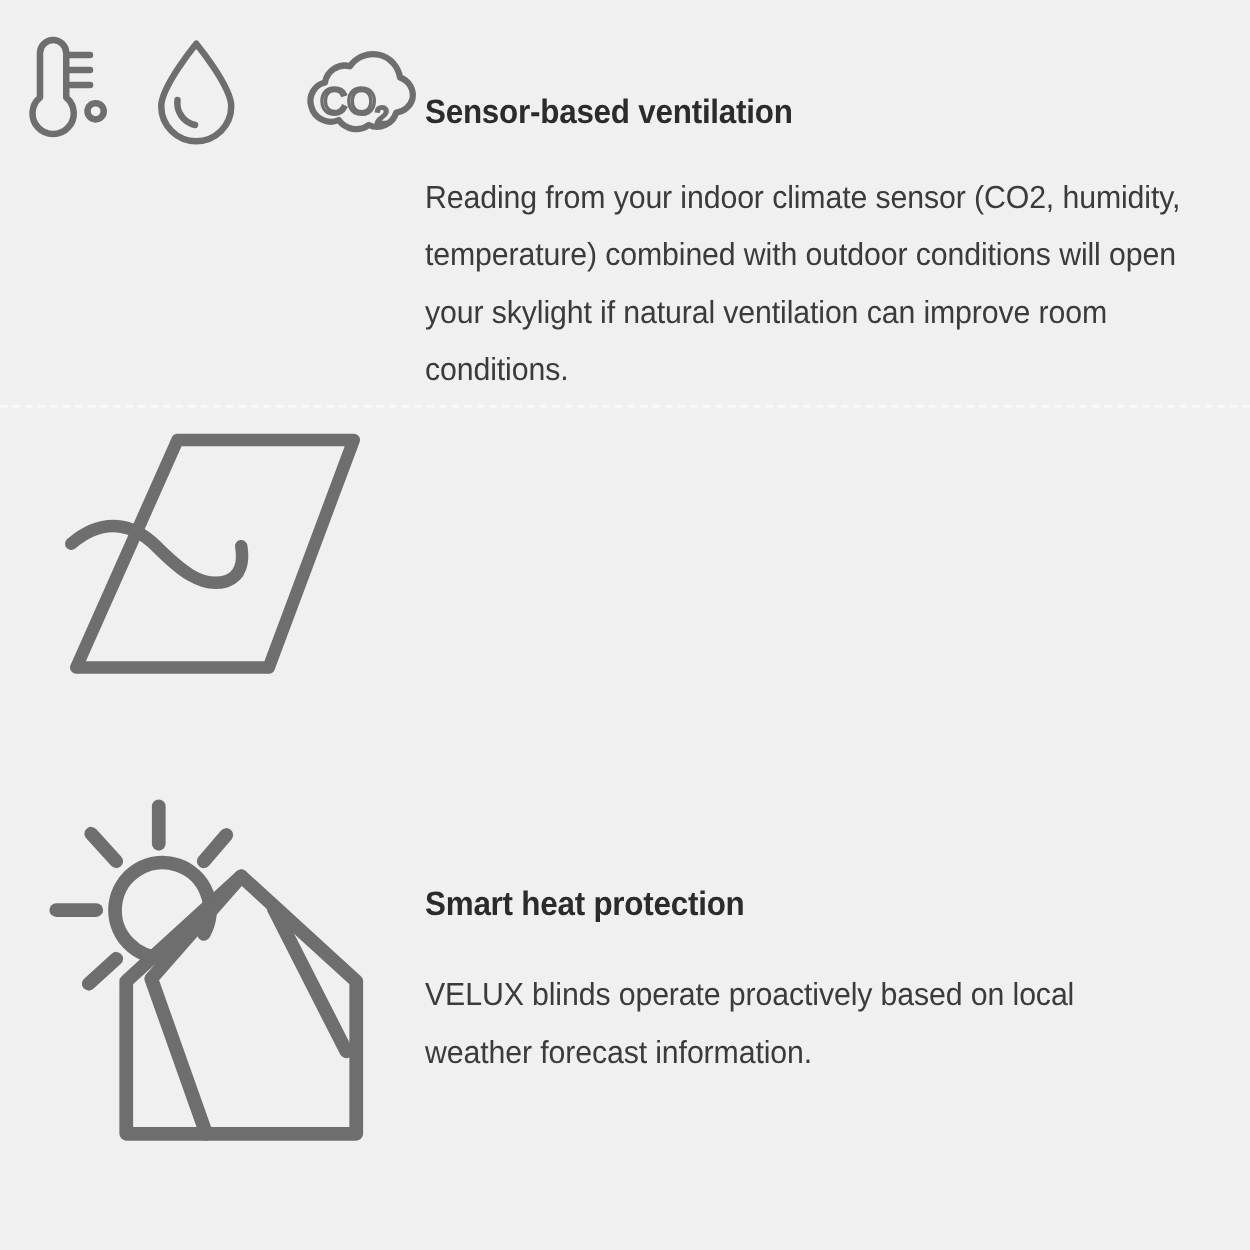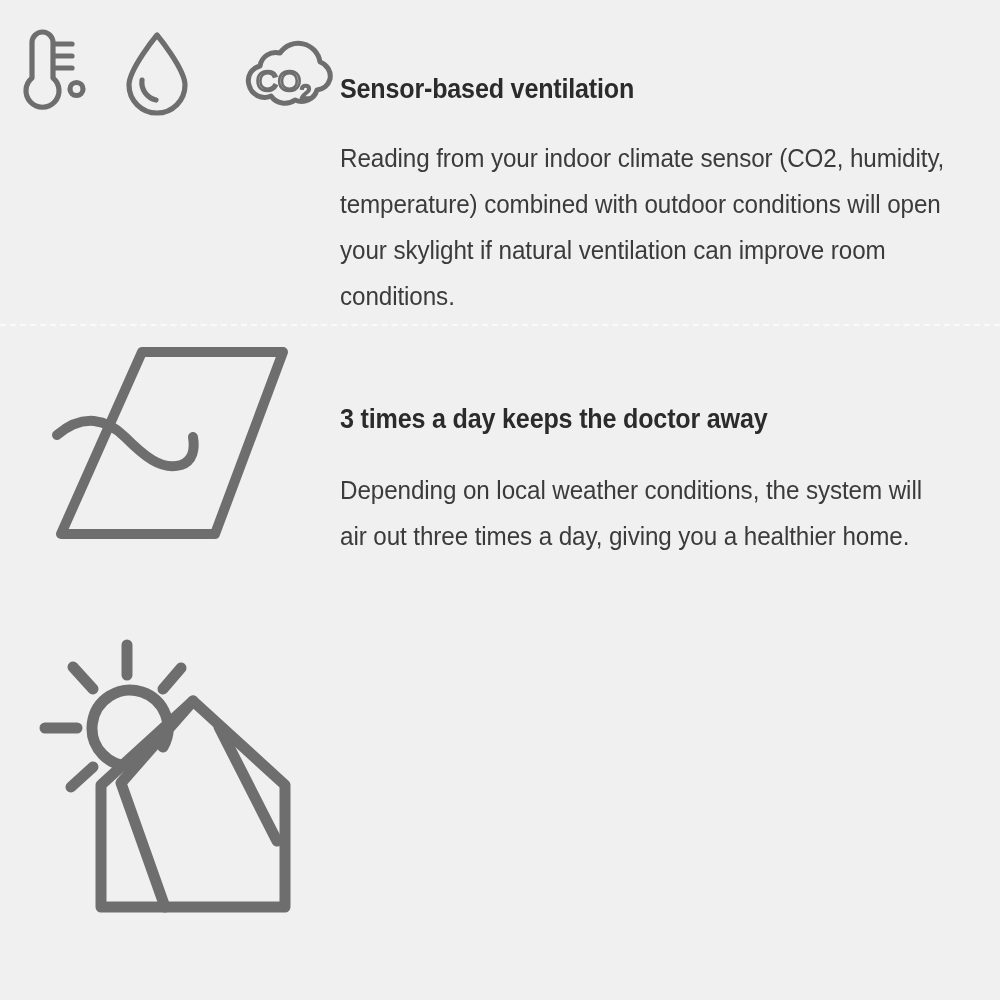--- a/index.html
+++ b/index.html
@@ -163,24 +163,20 @@
       <span>
         <svg width="270" height="215" viewBox="0 0 270 215" fill="none">
           <g stroke="#6e6e6e" stroke-width="10" stroke-linecap="round" stroke-linejoin="round">
             <path d="M107 15 L248 15 L180 197 L26 197 Z"></path>
             <path d="M22 98 C48 76 72 82 90 100 C108 118 126 134 146 128 C158 124 160 112 158 100"></path>
           </g>
         </svg>
       </span>
     </div>
 
-    <div class="text-col">
-      <h2 class="feature-title">3 times a day keeps the doctor away</h2>
-      <p class="feature-body">Depending on local weather conditions, the system will air out three times a day, giving you a healthier home.</p>
-    </div>
   </section>
 
   <section class="feature-row" id="row-heat">
 
     <div class="icon-col">
       <span>
         <svg width="270" height="285" viewBox="0 0 270 285" fill="none">
 
           <g stroke="#6e6e6e" stroke-width="11" stroke-linecap="round">
             <line x1="92" y1="10" x2="92" y2="40"></line>
@@ -197,15 +193,19 @@
           <g stroke="#6e6e6e" stroke-width="11" stroke-linecap="round" stroke-linejoin="round" fill="none">
             <path d="M66 272 L66 150 L158 66 L250 150 L250 272 Z"></path>
 
             <path d="M158 66 L86 148 L130 272"></path>
             <path d="M184 92 L242 206"></path>
           </g>
         </svg>
       </span>
     </div>
 
+    <div class="text-col">
+      <h2 class="feature-title">Smart heat protection</h2>
+      <p class="feature-body">VELUX blinds operate proactively based on local weather forecast information.</p>
+    </div>
   </section>
 
 </div>
 
 </body></html>

